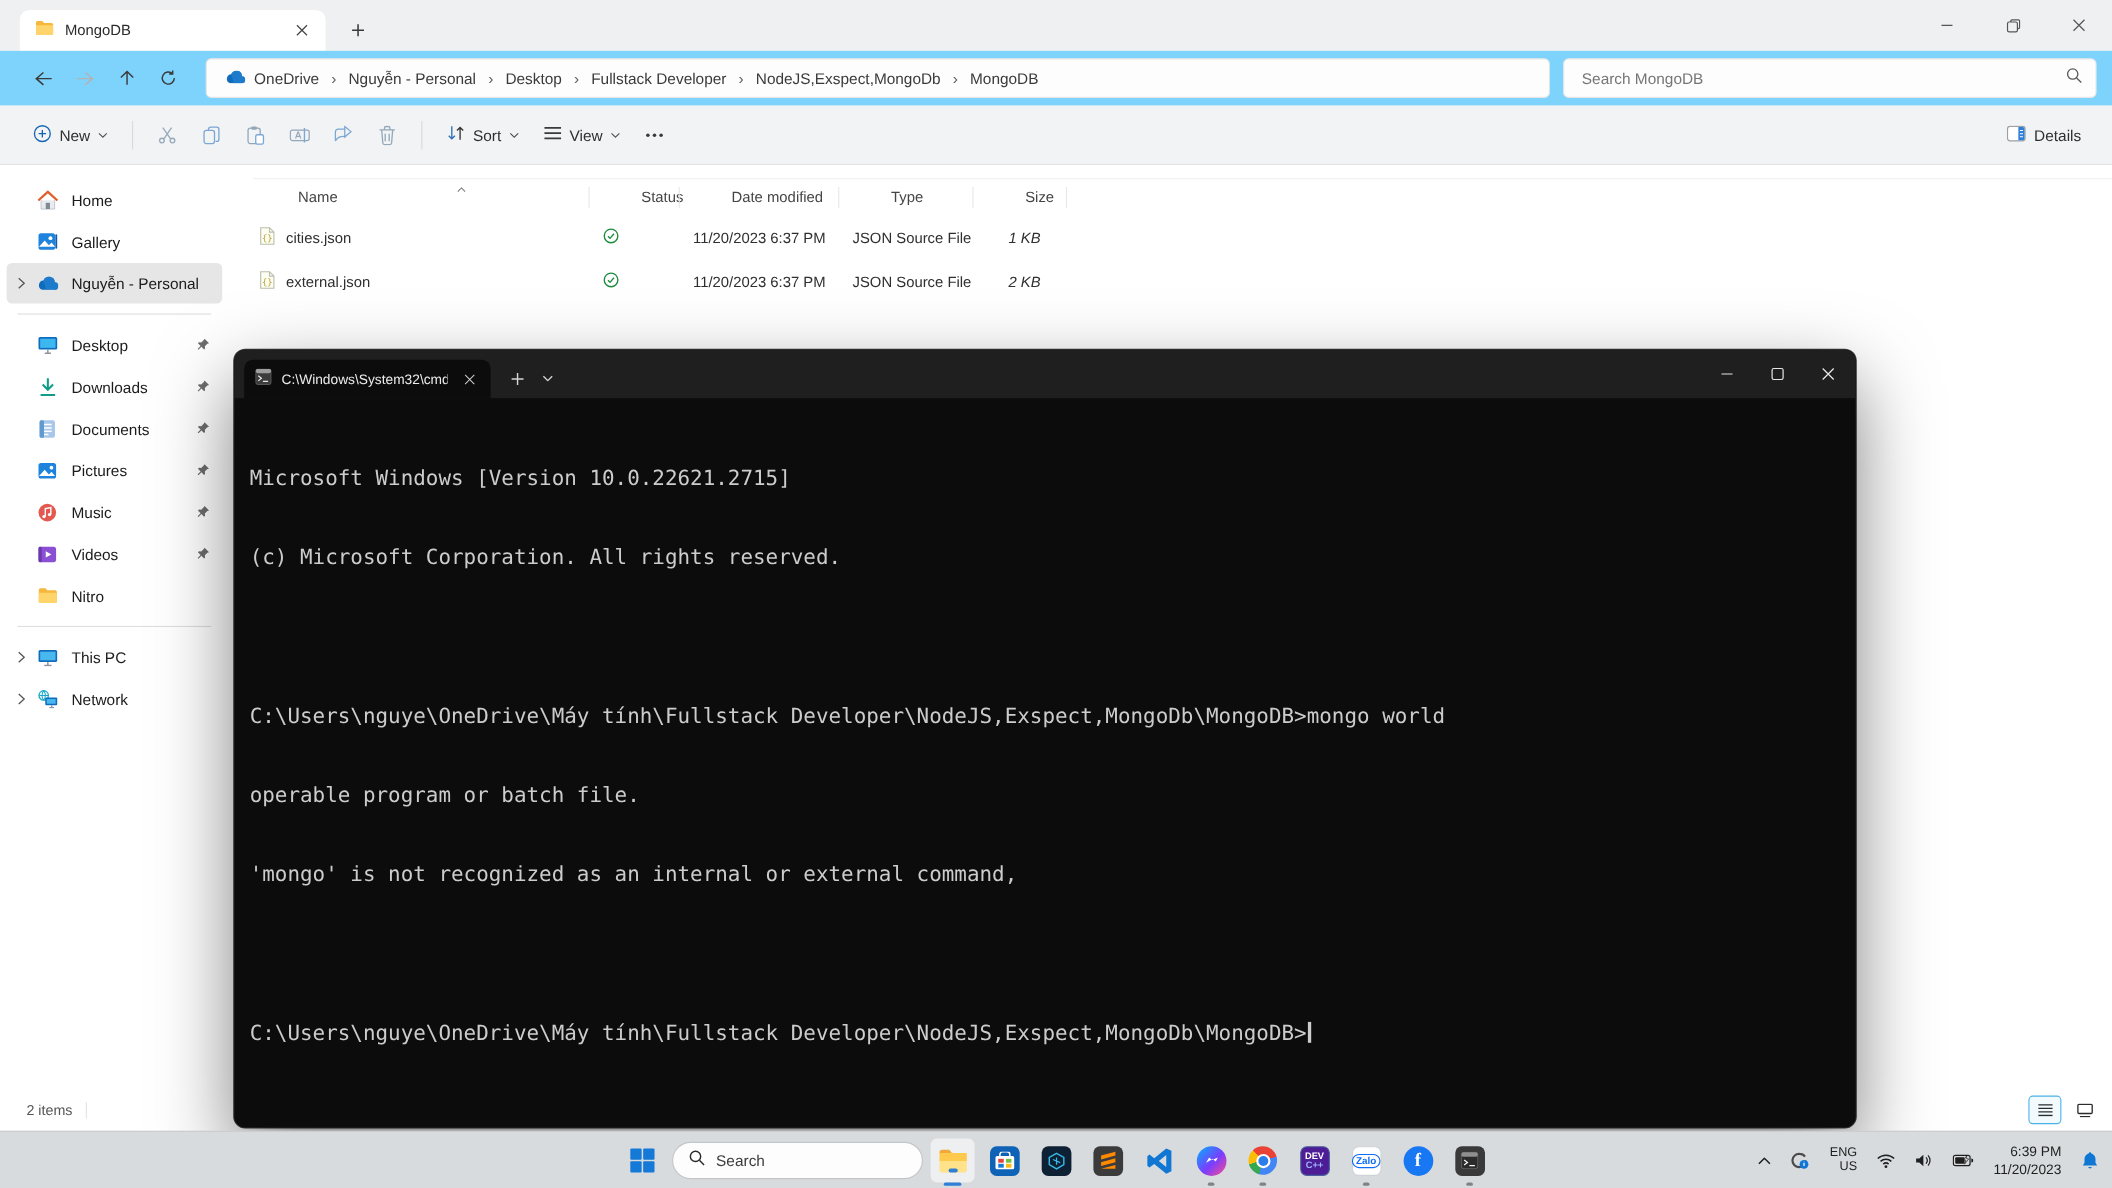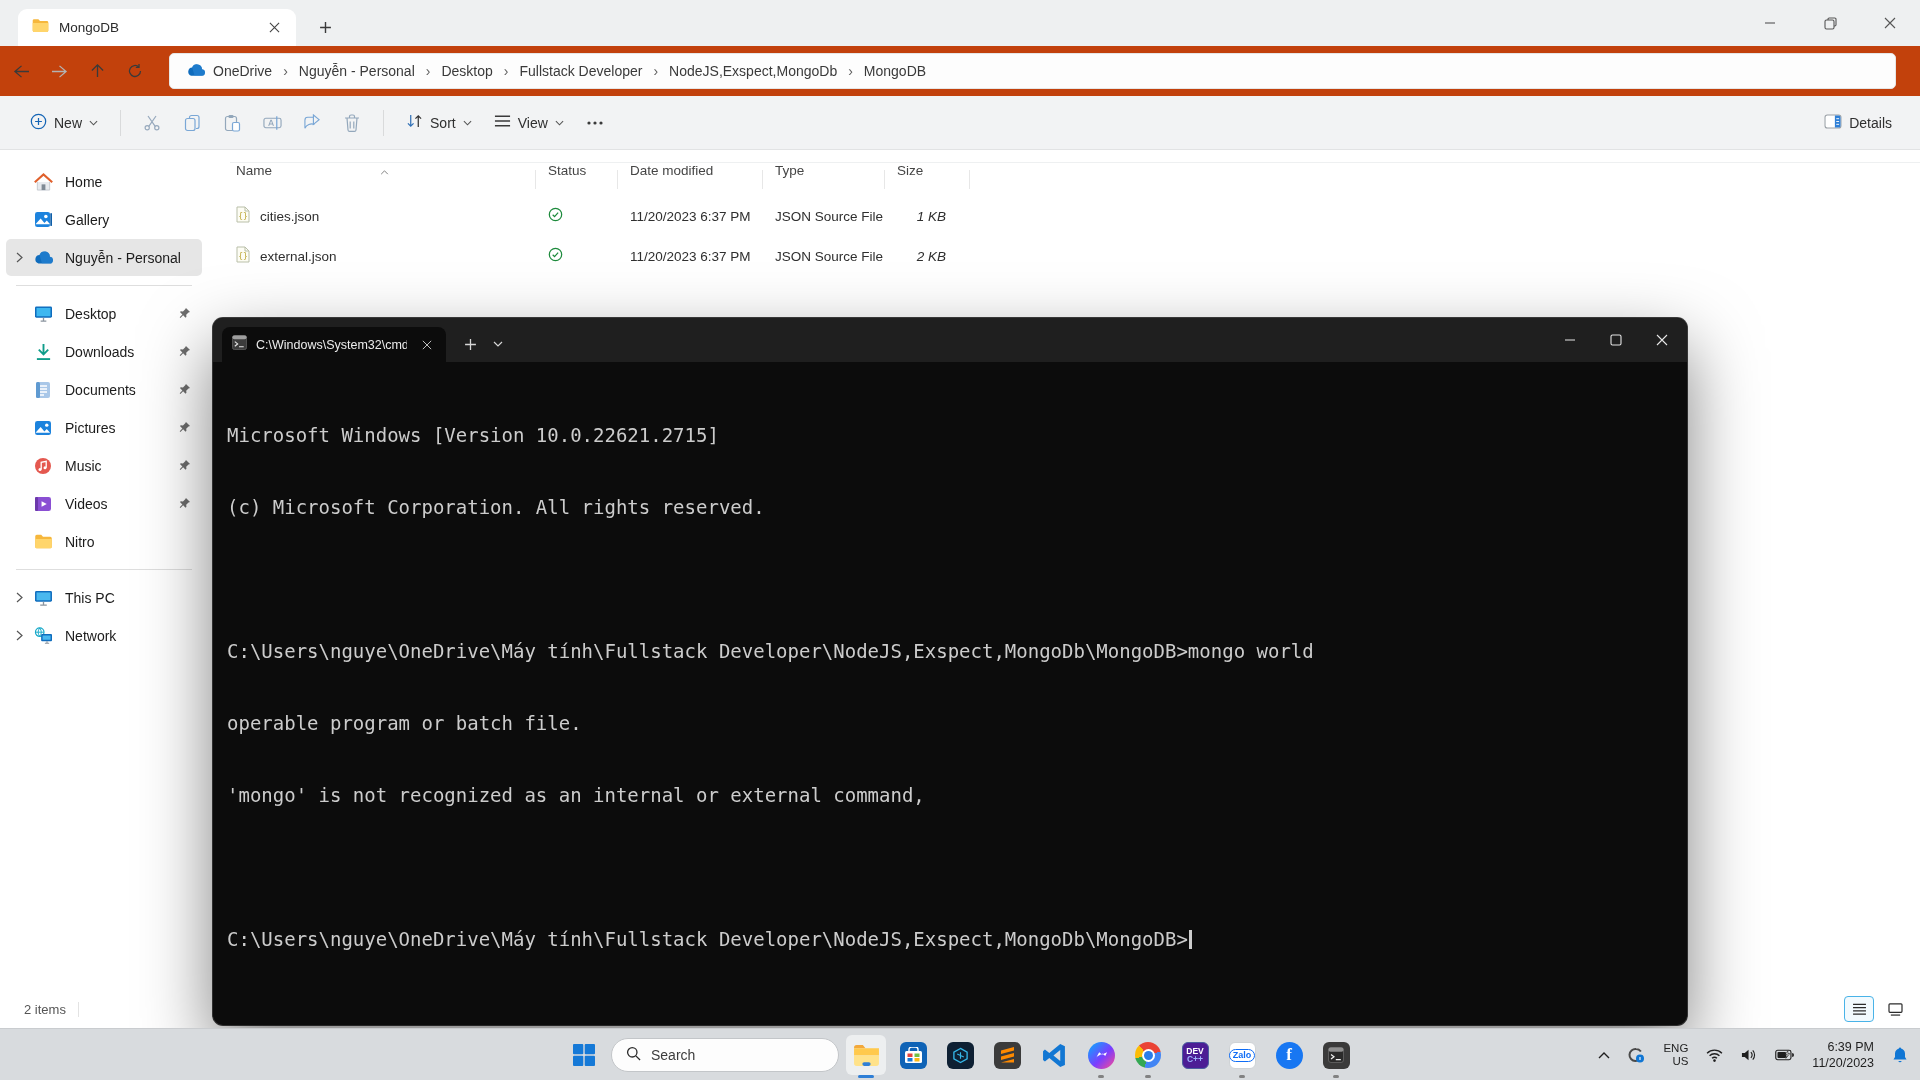--- a/index.html
+++ b/index.html
@@ -14,21 +14,21 @@
   .tabbar { height:46px; background:#eef0f1; display:flex; align-items:flex-end; position:relative; flex:0 0 auto; }
   .etab { margin-left:18px; width:278px; height:37px; background:#fff; border-radius:9px 9px 0 0; display:flex; align-items:center; padding:0 10px 0 14px; gap:10px; }
   .etab-title { font-size:13.5px; color:#2b2b2b; flex:1; }
   .icon-btn { display:flex; align-items:center; justify-content:center; border-radius:4px; }
   .tab-close { width:24px; height:24px; }
   .newtab { width:30px; height:30px; margin:0 0 4px 14px; }
   .wincontrols { position:absolute; right:0; top:0; height:46px; display:flex; }
   .wc { width:60px; height:46px; display:flex; align-items:center; justify-content:center; }
 
   
-  .navbar { height:50px; display:flex; align-items:center; padding:0 14px 0 3px; gap:2px; flex:0 0 auto; background:#c2410c;justify-content:center; }
+  .navbar { height:50px; display:flex; align-items:center; padding:0 14px 0 21px; gap:2px; flex:0 0 auto; background:#7dd3fc;justify-content:center; }
   .navbtn { width:36px; height:36px; display:flex; align-items:center; justify-content:center; border-radius:4px; }
   .addressbar { flex:1; height:36px; background:#fdfdfd; border:1px solid #e6e6e6; border-radius:5px; margin:0 10px 0 14px; display:flex; align-items:center; padding:0 8px; }
   .bc-item { font-size:14px; color:#3a3a3a; padding:4px 8px; border-radius:4px; white-space:nowrap; display:flex; align-items:center; gap:8px; }
   .bc-sep { color:#5f5f5f; font-size:14px; padding:0 3px; }
   .bc-sep::before { content:"›"; }
   .searchbox { width:485px; height:36px; background:#fdfdfd; border:1px solid #e6e6e6; border-radius:5px; display:flex; align-items:center; padding:0 12px 0 16px; }
   .search-ph { flex:1; font-size:14px; color:#767676; }
 
   
   .toolbar { height:54px; display:flex; align-items:center; padding:0 18px 0 20px; gap:2px; flex:0 0 auto; background:#f2f3f4; border-bottom:1px solid #e2e3e4; }
@@ -44,21 +44,21 @@
   .side-item.selected { background:#e6e6e6; }
   .s-chev { width:26px; display:flex; justify-content:center; }
   .s-ico { width:22px; display:flex; justify-content:center; }
   .s-label { font-size:14px; margin-left:11px; flex:1; white-space:nowrap; }
   .s-pin { width:16px; display:flex; justify-content:center; }
   .sdivider { height:1px; background:#dedede; margin:9px 16px; }
 
   .main { flex:1; padding:12px 0 0 22px; min-width:0; }
   .grid { display:grid; grid-template-columns:306px 82px 145px 122px 85px; align-items:center; }
   .lheader { height:34px; border-top:1px solid #eef0f1; font-size:13.5px; color:#454545; position:relative; }
-  .hcell { position:relative; height:100%; display:flex; padding-left:12px; }
+  .hcell { position:relative; height:100%; display:flex; align-items:center; padding-left:12px;margin-left:35px; }
   .hcell:first-child { padding-left:6px; }
   .hcell::after { content:""; position:absolute; right:0; top:7px; bottom:7px; width:1px; background:#e7e7e7; }
   .sortmark { position:absolute; left:150px; top:0px; }
   .sizecell { justify-content:flex-start; }
   .frow { height:40px; font-size:13.5px; color:#2f2f2f; }
   .fname { display:flex; align-items:center; gap:10px; padding-left:6px; }
   .fstatus { display:flex; padding-left:12px; }
   .fcell { padding-left:12px; }
   .fsize { text-align:right; padding-right:24px;font-style:italic; }
 
@@ -181,20 +181,27 @@
         <span class="bc-sep"></span>
         <span class="bc-item">Desktop</span>
         <span class="bc-sep"></span>
         <span class="bc-item">Fullstack Developer</span>
         <span class="bc-sep"></span>
         <span class="bc-item">NodeJS,Exspect,MongoDb</span>
         <span class="bc-sep"></span>
         <span class="bc-item">MongoDB</span>
       </div>
 
+      <div class="searchbox">
+        <span class="search-ph">Search MongoDB</span>
+        <span><svg width="15" height="15" viewBox="0 0 16 16">
+              <circle cx="6.7" cy="6.7" r="5" fill="none" stroke="#5a5a5a" stroke-width="1.3"></circle>
+              <path d="M10.5 10.5L15 15" stroke="#5a5a5a" stroke-width="1.3"></path>
+            </svg></span>
+      </div>
     </div>
 
     <div class="toolbar">
       <div class="tbtn">
         <span><svg width="17" height="17" viewBox="0 0 18 18">
               <circle cx="9" cy="9" r="7.6" fill="none" stroke="#1464b5" stroke-width="1.3"></circle>
               <path d="M9 5.4v7.2M5.4 9h7.2" stroke="#1464b5" stroke-width="1.3"></path>
             </svg></span>
         <span>New</span>
         <svg width="9" height="6" viewBox="0 0 10 6">

